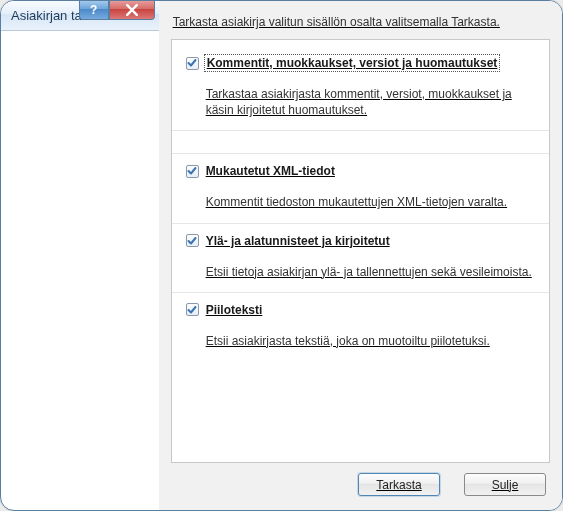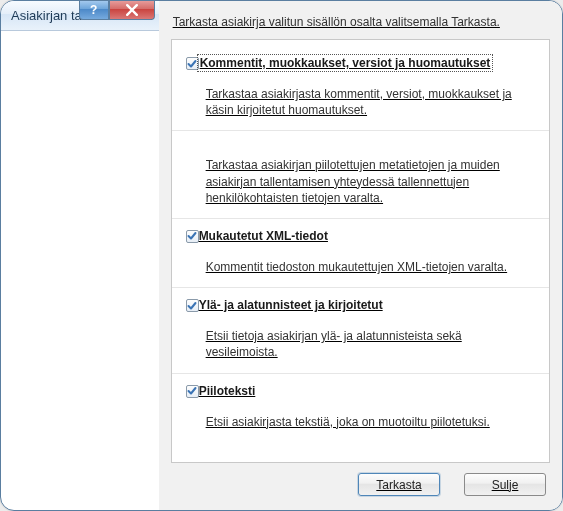--- a/index.html
+++ b/index.html
@@ -86,21 +86,22 @@
     padding: 6px 0;
     overflow: hidden;
   }
   .opt {
     padding: 10px 14px 12px 14px;
     border-bottom: 1px solid #e6e6e6;
   }
   .opt:last-child { border-bottom: none; }
   .opt-head {
     display: flex;
-    align-items: flex-end;
+    align-items: center;
+    gap: 7px;
   }
   .chk {
     width: 13px;
     height: 13px;
     border: 1px solid #8a9aaa;
     background: linear-gradient(to bottom, #fdfdfd, #e7eef6);
     border-radius: 2px;
     display: flex;
     align-items: center;
     justify-content: center;
@@ -173,21 +174,20 @@
             <div class="chk">
               <svg viewBox="0 0 10 10">
                 <path d="M1.5 5 L4 7.5 L8.5 2" stroke="#3b74b5" stroke-width="2" fill="none" stroke-linecap="round" stroke-linejoin="round"></path>
               </svg>
             </div>
             <span class="opt-title dotted">Kommentit, muokkaukset, versiot ja huomautukset</span>
           </div>
           <div class="opt-desc">Tarkastaa asiakirjasta kommentit, versiot, muokkaukset ja käsin kirjoitetut huomautukset.</div>
         </div>
         <div class="opt">
-          <div class="opt-desc">Tarkastaa asiakirjan piilotettujen metatietojen ja muiden asiakirjan tallentamisen yhteydessä tallennettujen henkilökohtaisten tietojen varalta.</div>
         </div>
         <div class="opt">
           <div class="opt-head">
             <div class="chk">
               <svg viewBox="0 0 10 10">
                 <path d="M1.5 5 L4 7.5 L8.5 2" stroke="#3b74b5" stroke-width="2" fill="none" stroke-linecap="round" stroke-linejoin="round"></path>
               </svg>
             </div>
             <span class="opt-title">Mukautetut XML-tiedot</span>
           </div>
@@ -195,21 +195,21 @@
         </div>
         <div class="opt">
           <div class="opt-head">
             <div class="chk">
               <svg viewBox="0 0 10 10">
                 <path d="M1.5 5 L4 7.5 L8.5 2" stroke="#3b74b5" stroke-width="2" fill="none" stroke-linecap="round" stroke-linejoin="round"></path>
               </svg>
             </div>
             <span class="opt-title">Ylä- ja alatunnisteet ja kirjoitetut</span>
           </div>
-          <div class="opt-desc">Etsii tietoja asiakirjan ylä- ja alatunnisteista sekä vesileimoista.</div>
+          <div class="opt-desc">Etsii tietoja asiakirjan ylä- ja tallennettujen sekä vesileimoista.</div>
         </div>
         <div class="opt">
           <div class="opt-head">
             <div class="chk">
               <svg viewBox="0 0 10 10">
                 <path d="M1.5 5 L4 7.5 L8.5 2" stroke="#3b74b5" stroke-width="2" fill="none" stroke-linecap="round" stroke-linejoin="round"></path>
               </svg>
             </div>
             <span class="opt-title">Piiloteksti</span>
           </div>

